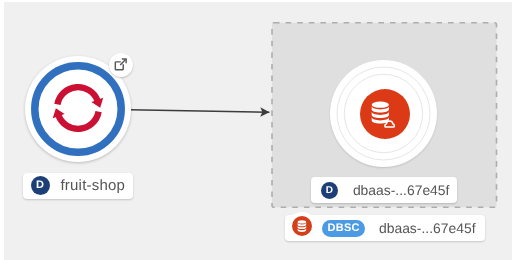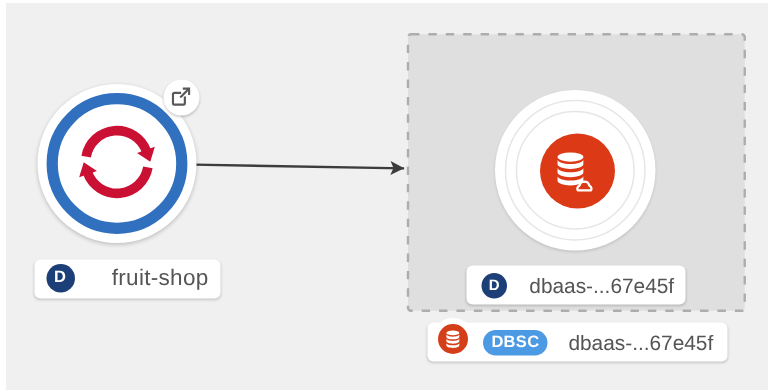--- a/index.html
+++ b/index.html
@@ -94,21 +94,21 @@
         </g>
         <path d="M19.6 20.0 a3.3 3.3 0 0 1 3.25 2.8 a2.1 2.1 0 0 1 1.45 2.0
                  q0 0.6 -0.25 1.1 h-8.9 q-0.25 -0.5 -0.25 -1.1
                  a2.1 2.1 0 0 1 1.45 -2.0 a3.3 3.3 0 0 1 3.25 -2.8 Z" fill="#dc3a16" stroke="#ffffff" stroke-width="1.5" stroke-linejoin="round"></path>
       </svg>
     </div>
 
     <div class="pill" style="left:23px;top:173px;height:25.5px;padding:0 8px 0 7.5px;">
       <span class="pill-badge" style="width:19px;height:19px;background:#1d3f77;font-size:11px;
                    line-height:19px;">D</span>
-      <span class="pill-text" style="font-size:15px;letter-spacing:0.2px;margin-left:25px;">fruit-shop</span>
+      <span class="pill-text" style="font-size:15px;letter-spacing:0.2px;margin-left:11px;">fruit-shop</span>
     </div>
 
     <div class="pill" style="left:311.4px;top:177.2px;height:26px;padding:0 8px 0 9.5px;">
       <span class="pill-badge" style="width:17px;height:17px;background:#1d3f77;font-size:10px;
                    line-height:17px;">D</span>
       <span class="pill-text" style="font-size:13.9px;margin-left:15px;">dbaas-...67e45f</span>
     </div>
 
     <div class="pill" style="left:284.8px;top:215.2px;height:26px;padding:0 9.5px 0 37px;">
       <span class="kind-chip" style="background:#4d9ae4;font-size:11px;height:17px;

